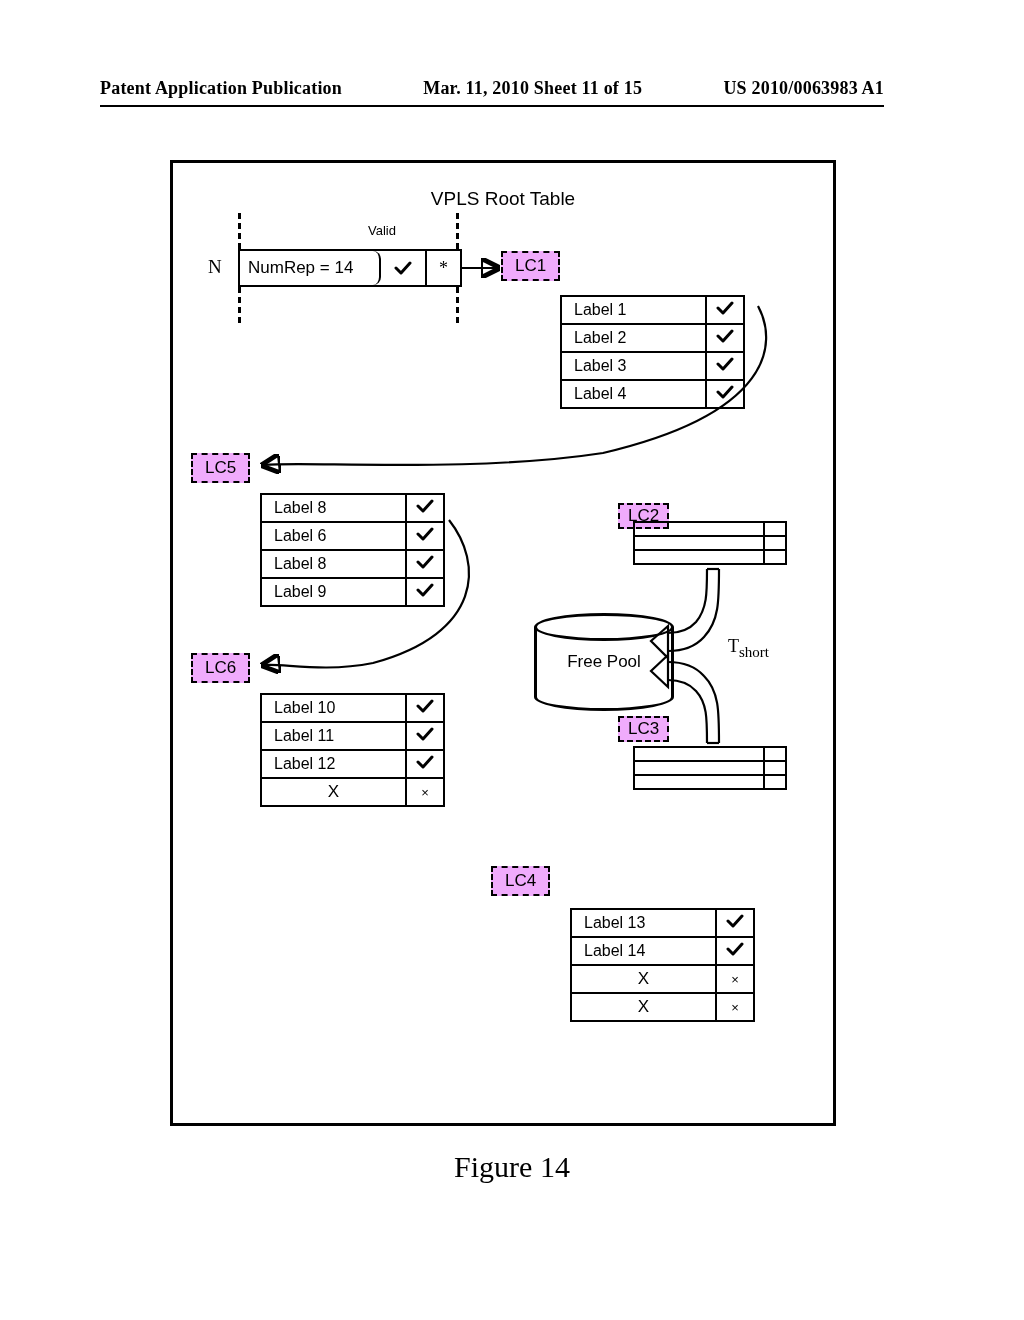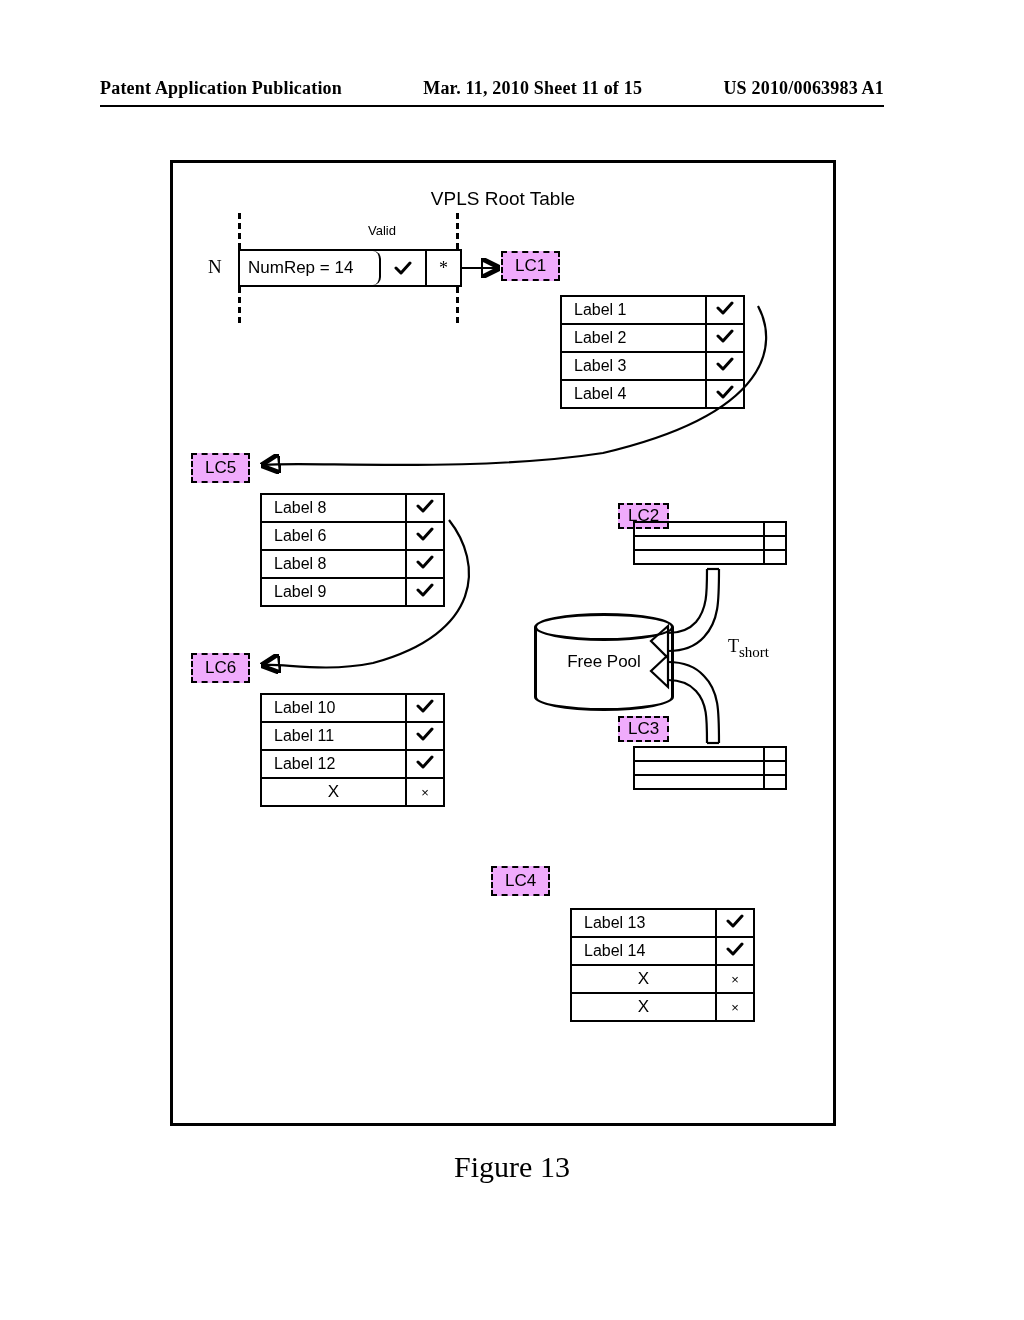--- a/index.html
+++ b/index.html
@@ -222,21 +222,21 @@
 <body>
 
 <div class="page">
 
   <div class="page-header">
     <span>Patent Application Publication</span>
     <span>Mar. 11, 2010  Sheet 11 of 15</span>
     <span>US 2010/0063983 A1</span>
   </div>
 
-  <div class="figure-caption">Figure 13</div>
+  <div class="figure-caption">Figure 14</div>
 
   <div class="figure-frame">
 
     <div class="abs root-title label-font">VPLS Root Table</div>
 
     <div class="abs valid-label">Valid</div>
 
     <div class="abs vdots" style="left:65px; top:50px;"></div>
     <div class="abs vdots" style="left:283px; top:50px;"></div>
     <div class="abs vdots" style="left:65px; top:124px;"></div>

